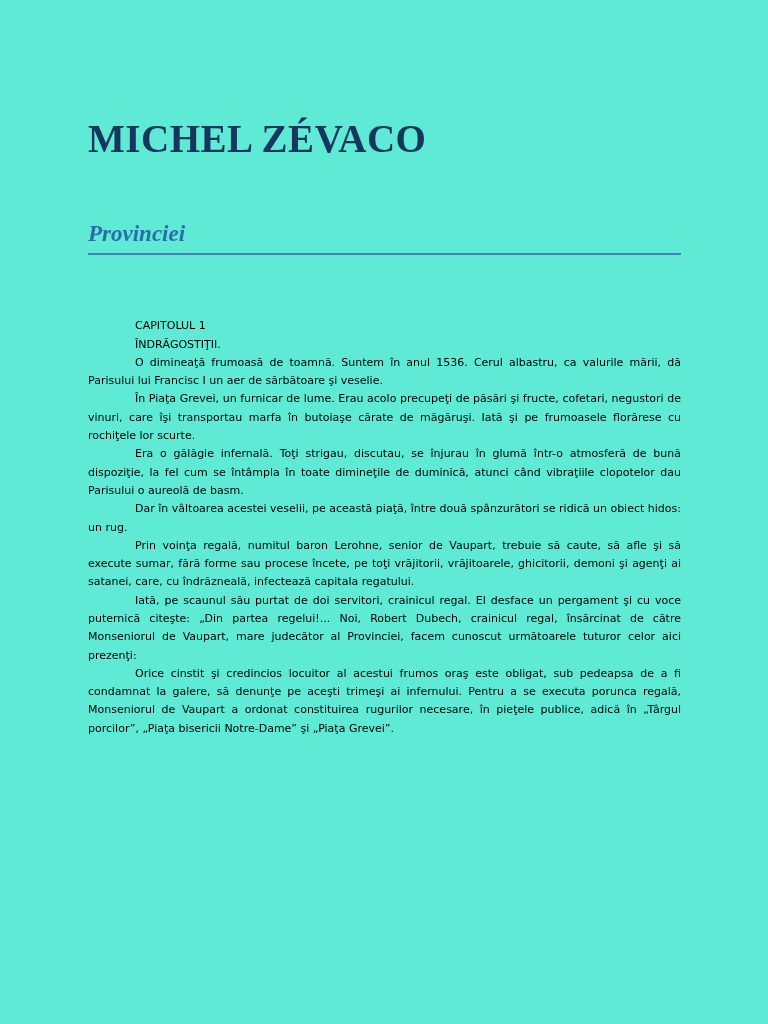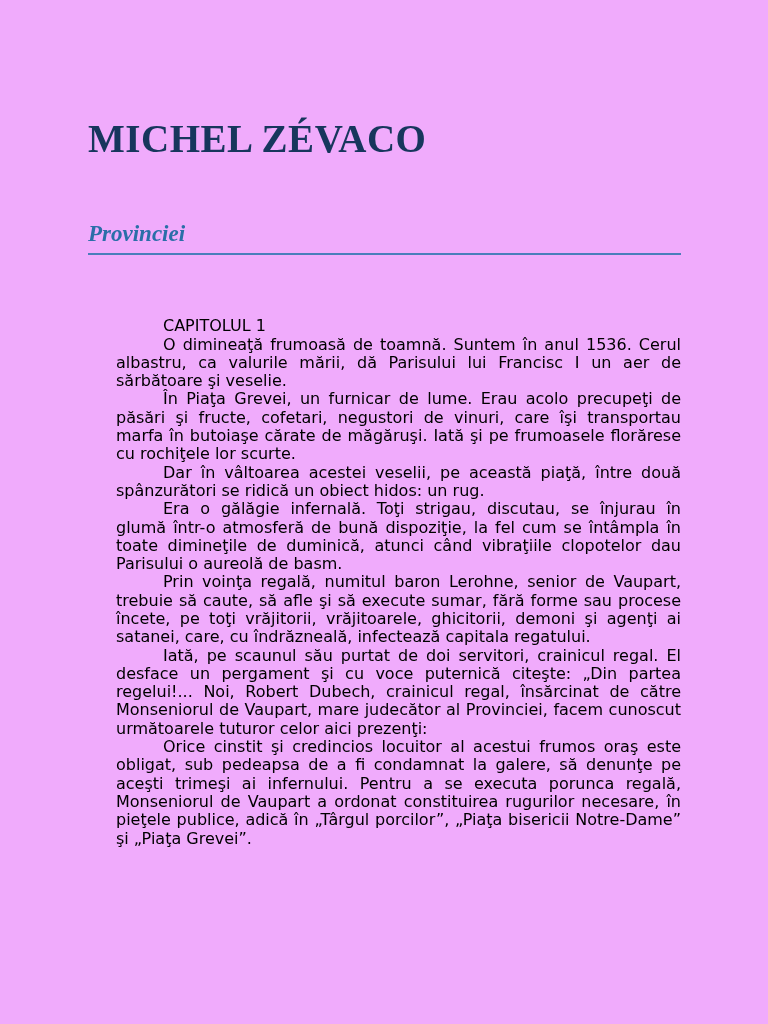--- a/index.html
+++ b/index.html
@@ -2,21 +2,21 @@
 <html><head>
 <meta charset="utf-8">
 <style>
   * { margin: 0; padding: 0; box-sizing: border-box; }
   html, body { background: #ffffff; }
   .page {
     position: relative;
     width: 768px;
     height: 1024px;
     margin: 0 auto;
-    background: #f0abfc;
+    background: #5eead4;
     overflow: hidden;
     font-family: "DejaVu Sans", sans-serif;
   }
   .content {
     position: absolute;
     left: 88px;
     top: 0;
     width: 593px;
   }
   .title {
@@ -38,25 +38,24 @@
     color: #2A6EA8;
   }
   .rule {
     margin-top: 6px;
     width: 100%;
     height: 0;
     border-bottom: 2px solid #4A7EBB;
   }
   .body-text {
     margin-top: 62px;
-    font-size: 16px;
+    font-size: 11px;
     line-height: 18.3px;
     color: #000000;
     text-align: justify;
-    margin-left: 28px;
   }
   .body-text p {
     text-indent: 47px;
     margin: 0;
   }
 </style>
 </head>
 <body>
 
 <div class="page">
@@ -64,26 +63,27 @@
 
     <h1 class="title">MICHEL ZÉVACO</h1>
 
     <h2 class="subtitle">Provinciei</h2>
 
     <div class="rule"></div>
 
     <div class="body-text">
       <div>
           <p>CAPITOLUL 1</p>
+          <p>ÎNDRĂGOSTIŢII.</p>
         </div>
       <div>
           <p>O dimineaţă frumoasă de toamnă. Suntem în anul 1536. Cerul albastru, ca valurile mării, dă Parisului lui Francisc I un aer de sărbătoare şi veselie.</p>
           <p>În Piaţa Grevei, un furnicar de lume. Erau acolo precupeţi de păsări şi fructe, cofetari, negustori de vinuri, care îşi transportau marfa în butoiaşe cărate de măgăruşi. Iată şi pe frumoasele florărese cu rochiţele lor scurte.</p>
+          <p>Era o gălăgie infernală. Toţi strigau, discutau, se înjurau în glumă într-o atmosferă de bună dispoziţie, la fel cum se întâmpla în toate dimineţile de duminică, atunci când vibraţiile clopotelor dau Parisului o aureolă de basm.</p>
           <p>Dar în vâltoarea acestei veselii, pe această piaţă, între două spânzurători se ridică un obiect hidos: un rug.</p>
-          <p>Era o gălăgie infernală. Toţi strigau, discutau, se înjurau în glumă într-o atmosferă de bună dispoziţie, la fel cum se întâmpla în toate dimineţile de duminică, atunci când vibraţiile clopotelor dau Parisului o aureolă de basm.</p>
           <p>Prin voinţa regală, numitul baron Lerohne, senior de Vaupart, trebuie să caute, să afle şi să execute sumar, fără forme sau procese încete, pe toţi vrăjitorii, vrăjitoarele, ghicitorii, demoni şi agenţi ai satanei, care, cu îndrăzneală, infectează capitala regatului.</p>
           <p>Iată, pe scaunul său purtat de doi servitori, crainicul regal. El desface un pergament şi cu voce puternică citeşte: „Din partea regelui!... Noi, Robert Dubech, crainicul regal, însărcinat de către Monseniorul de Vaupart, mare judecător al Provinciei, facem cunoscut următoarele tuturor celor aici prezenţi:</p>
           <p>Orice cinstit şi credincios locuitor al acestui frumos oraş este obligat, sub pedeapsa de a fi condamnat la galere, să denunţe pe aceşti trimeşi ai infernului. Pentru a se executa porunca regală, Monseniorul de Vaupart a ordonat constituirea rugurilor necesare, în pieţele publice, adică în „Târgul porcilor”, „Piaţa bisericii Notre-Dame” şi „Piaţa Grevei”.</p>
         </div>
     </div>
 
   </div>
 </div>
 
 </body></html>

